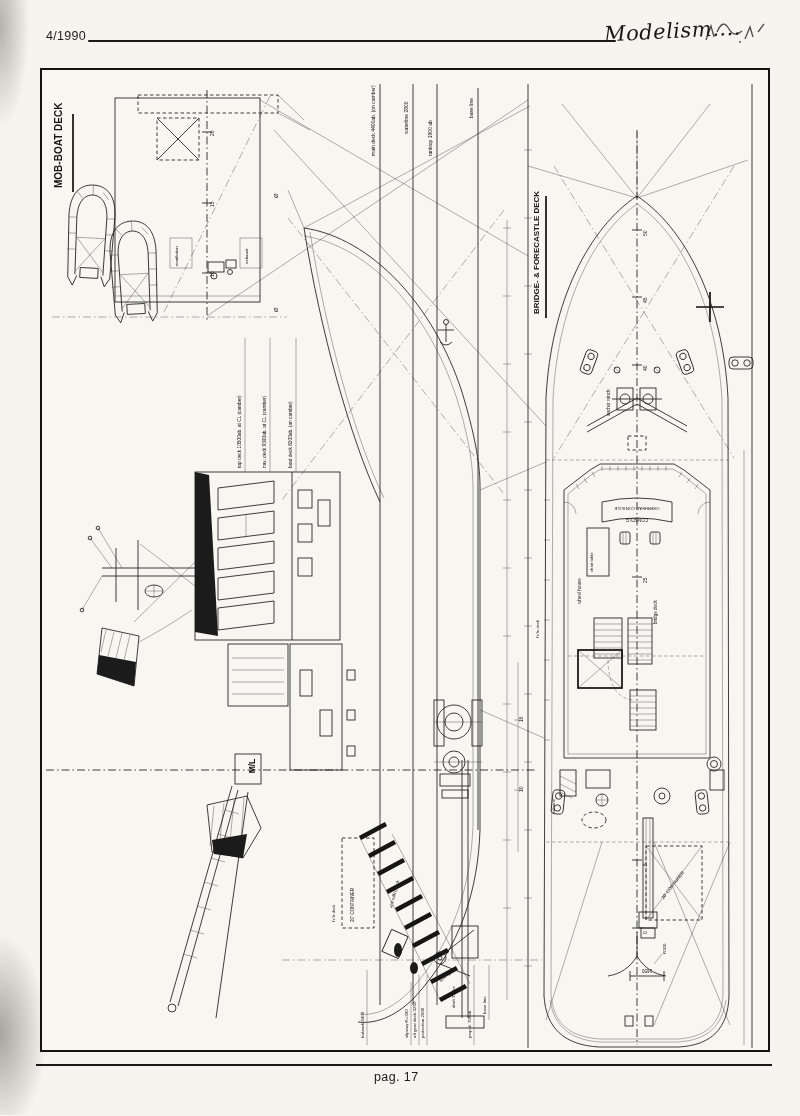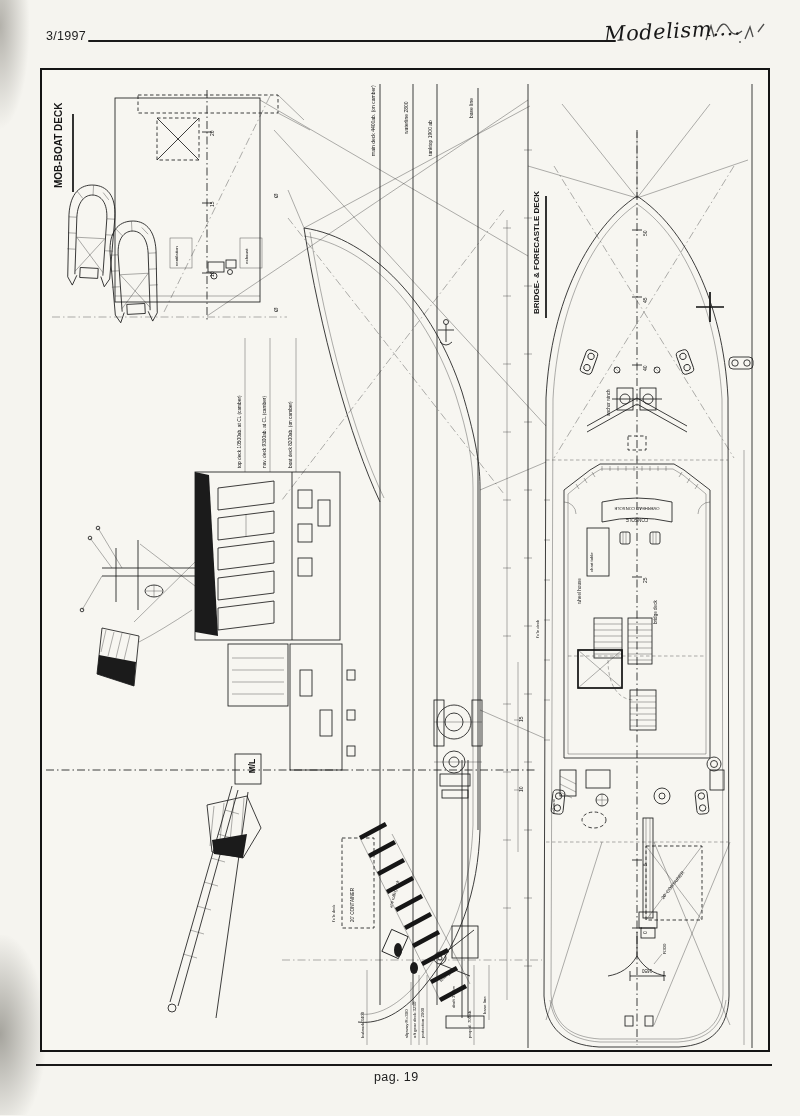--- a/index.html
+++ b/index.html
@@ -27,21 +27,21 @@
   .hx{stroke:#161616;stroke-width:4.6}
   .f{fill:#1b1b1b;stroke:none}
   .bold{font-weight:bold}
 </style>
 </head>
 <body>
 
 <div class="abs smudge1"></div>
 <div class="abs smudge2"></div>
 
-<div class="abs" id="issue">3/1997</div>
+<div class="abs" id="issue">4/1990</div>
 <div class="abs" id="hrule"></div>
 <div class="abs" id="logo">Modelism....</div>
 <svg class="abs" id="scribble" width="70" height="48" viewBox="0 0 70 48">
   <path d="M6,32 l5,-14 l3,11 M17,24 q6,-14 12,-3 q5,9 13,2 M45,31 l5,-12 l3,10 M58,24 l6,-8" stroke="#222" stroke-width="1.3" fill="none" opacity=".8"></path>
   <circle cx="40" cy="34" r="1" fill="#222" opacity=".7"></circle>
 </svg>
 
 <div class="abs" id="frame">
 <svg width="726" height="980" viewBox="0 0 726 980">
 
@@ -409,13 +409,13 @@
             <rect x="603" y="946" width="8" height="10"></rect>
           </g>
     </g>
 
     <path class="t" d="M502,430 h6 M502,470 h6 M502,510 h6 M502,550 h6 M502,590 h6 M502,630 h6 M502,670 h6"></path>
   </g>
 </svg>
 </div>
 
 <div class="abs" id="footer-rule"></div>
-<div class="abs" id="pagenum">pag. 19</div>
+<div class="abs" id="pagenum">pag. 17</div>
 
 </body></html>

